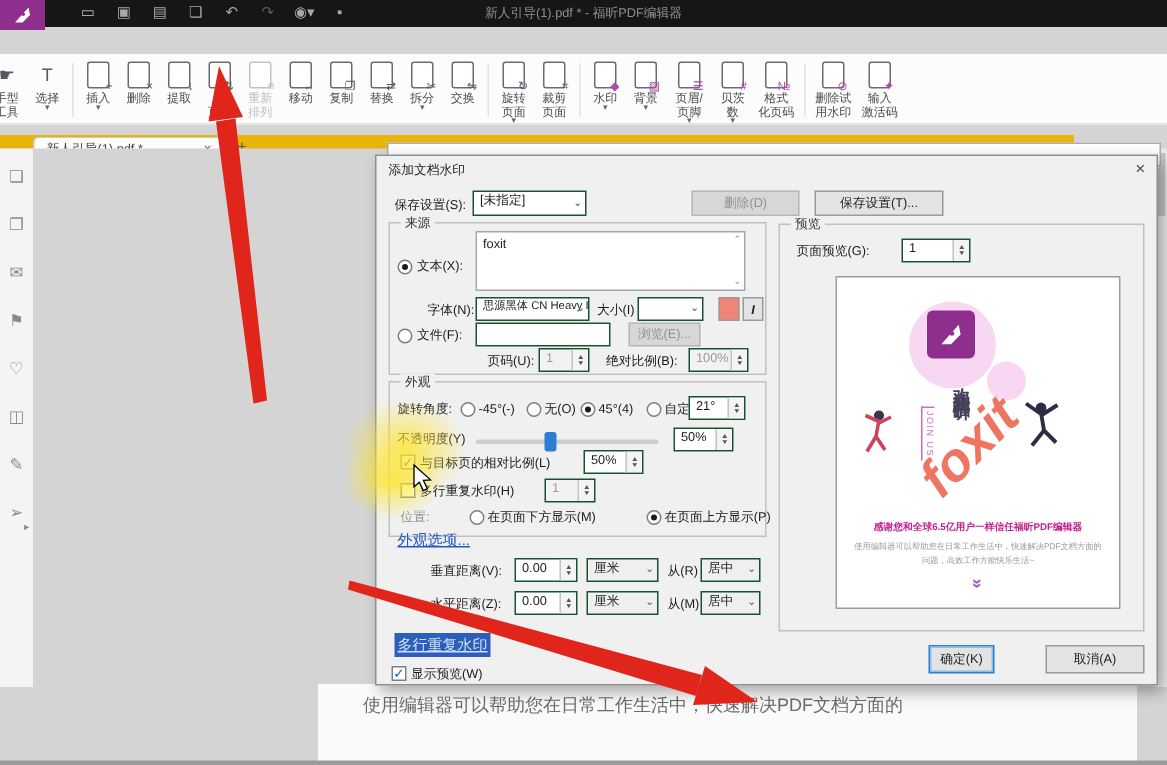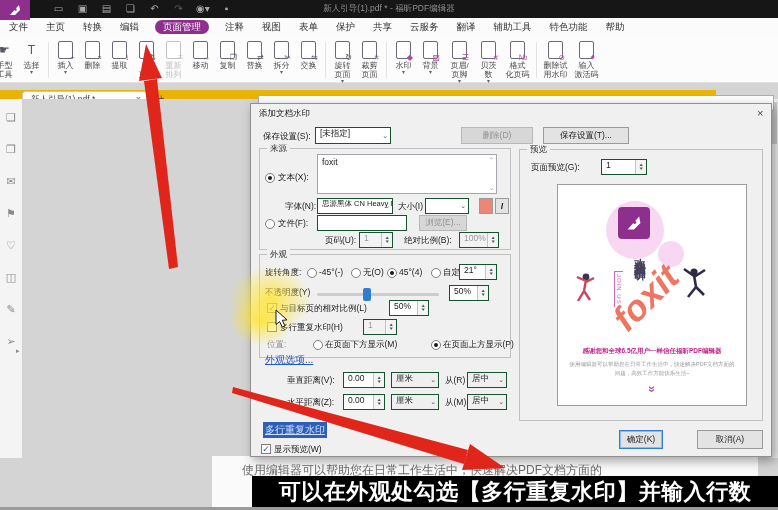--- a/index.html
+++ b/index.html
@@ -109,37 +109,20 @@
       </div>
     <div id="wintitle">新人引导(1).pdf * - 福昕PDF编辑器</div>
   </div>
   <div id="logo">
     <svg width="14" height="14" viewBox="0 0 14 14">
         <path d="M2 12 L11 2 L12 7 L7 12 Z" fill="#ffffff"></path>
         <circle cx="7.5" cy="6.5" r="1.2" fill="#8e2f8e"></circle>
       </svg>
   </div>
 
-  <div id="menurow">
-      <div class="mtab">文件</div>
-      <div class="mtab">主页</div>
-      <div class="mtab">转换</div>
-      <div class="mtab">编辑</div>
-      <div class="mtab active">页面管理</div>
-      <div class="mtab">注释</div>
-      <div class="mtab">视图</div>
-      <div class="mtab">表单</div>
-      <div class="mtab">保护</div>
-      <div class="mtab">共享</div>
-      <div class="mtab">云服务</div>
-      <div class="mtab">翻译</div>
-      <div class="mtab">辅助工具</div>
-      <div class="mtab">特色功能</div>
-      <div class="mtab">帮助</div>
-    </div>
 
   <div id="ribbon">
       <div id="ribbonrow">
         <div class="ritem" style="width: 27px;">
           <div class="ricon">
             <span class="plainmark">☛</span>
           </div>
           <div class="rlabel">手型
 工具</div>
         </div>
@@ -343,21 +326,20 @@
       <div class="sic" style="top: 172px;">◫</div>
       <div class="sic" style="top: 204px;">✎</div>
       <div class="sic" style="top: 236px;">➢</div>
       <div id="sidearrow">▸</div>
     </div>
   <div id="vscroll"></div>
   <div id="vthumb"></div>
 
   <div id="pagebottom"></div>
   <div id="doctext">使用编辑器可以帮助您在日常工作生活中，快速解决PDF文档方面的</div>
-  <div id="caption">可以在外观处勾选【多行重复水印】并输入行数</div>
   <div id="understrip"></div>
 
   <div id="ghostwin"></div>
   <div id="dialog">
     <div class="lbl" style="left:8px;top:4px;color:#222">添加文档水印</div>
     <div class="lbl" style="left:506px;top:3px;font-size:11px;color:#444">×</div>
 
     <div class="lbl" style="left:12px;top:27px">保存设置(S):</div>
     <div class="ctl dd" style="left:64px;top:23px;width:76px;height:17px">
         <span>[未指定]</span>

